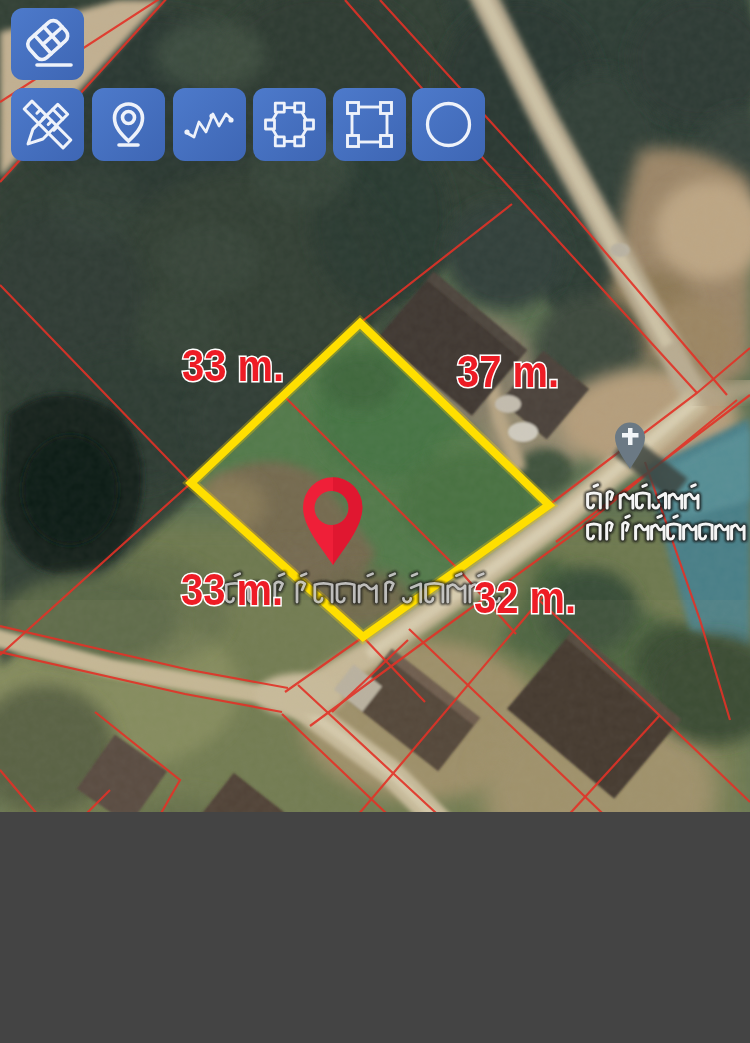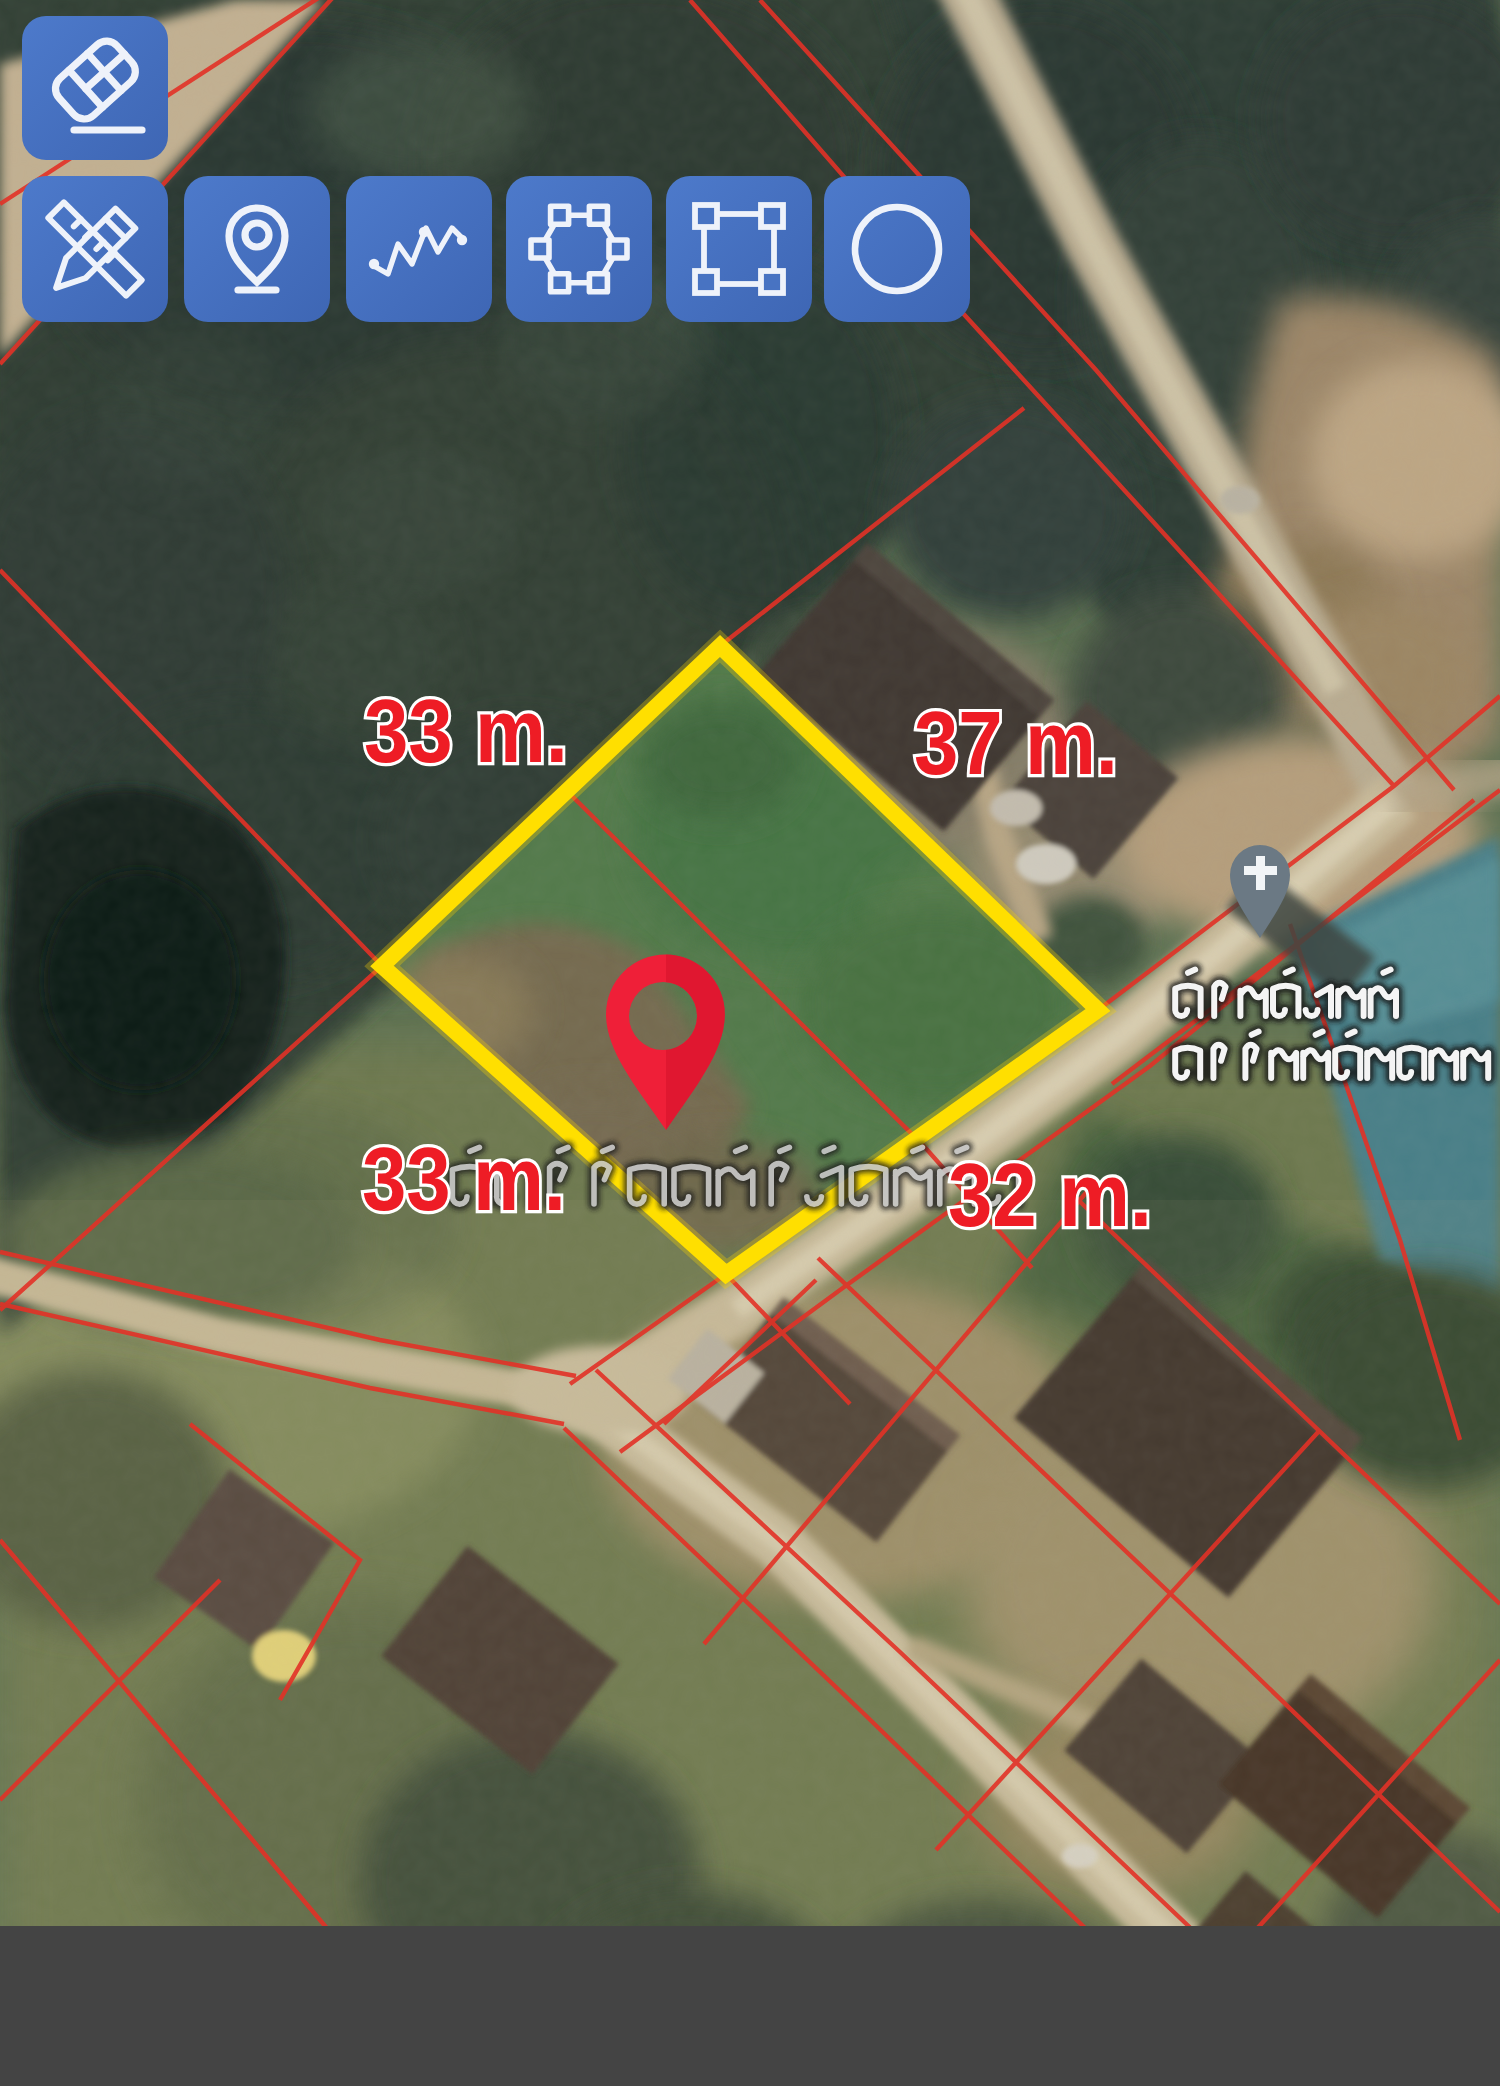--- a/index.html
+++ b/index.html
@@ -1,16 +1,16 @@
 <!DOCTYPE html>
 <html><head>
 <meta charset="utf-8">
 <style>
   html,body{margin:0;padding:0;background:#444;}
-  #app{position:relative;width:750px;height:963px;overflow:hidden;font-family:"Liberation Sans",sans-serif;}
+  #app{position:relative;width:750px;height:812px;overflow:hidden;font-family:"Liberation Sans",sans-serif;}
 </style>
 </head>
 <body>
 <div id="app">
 
 <svg width="750" height="1043" viewBox="0 0 750 1043" xmlns="http://www.w3.org/2000/svg">
 <defs>
   <filter id="b12" x="-40%" y="-40%" width="180%" height="180%">
           <feGaussianBlur stdDeviation="12"></feGaussianBlur>
         </filter>

